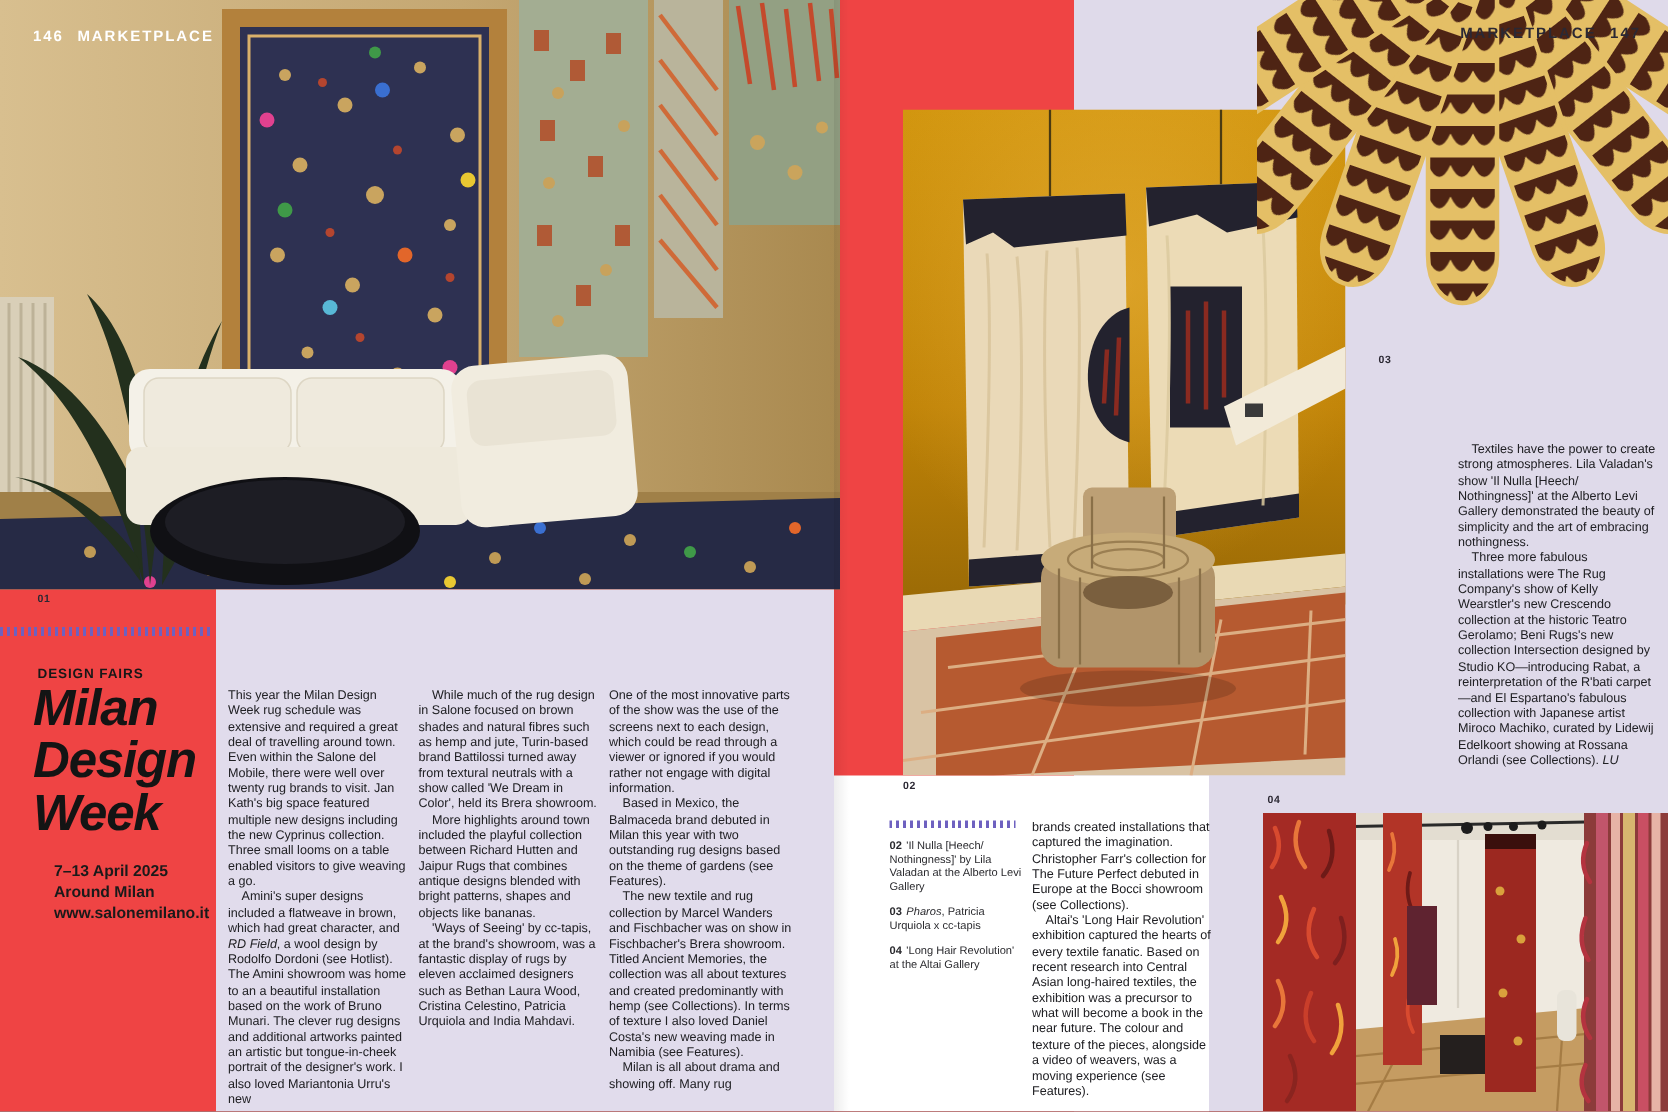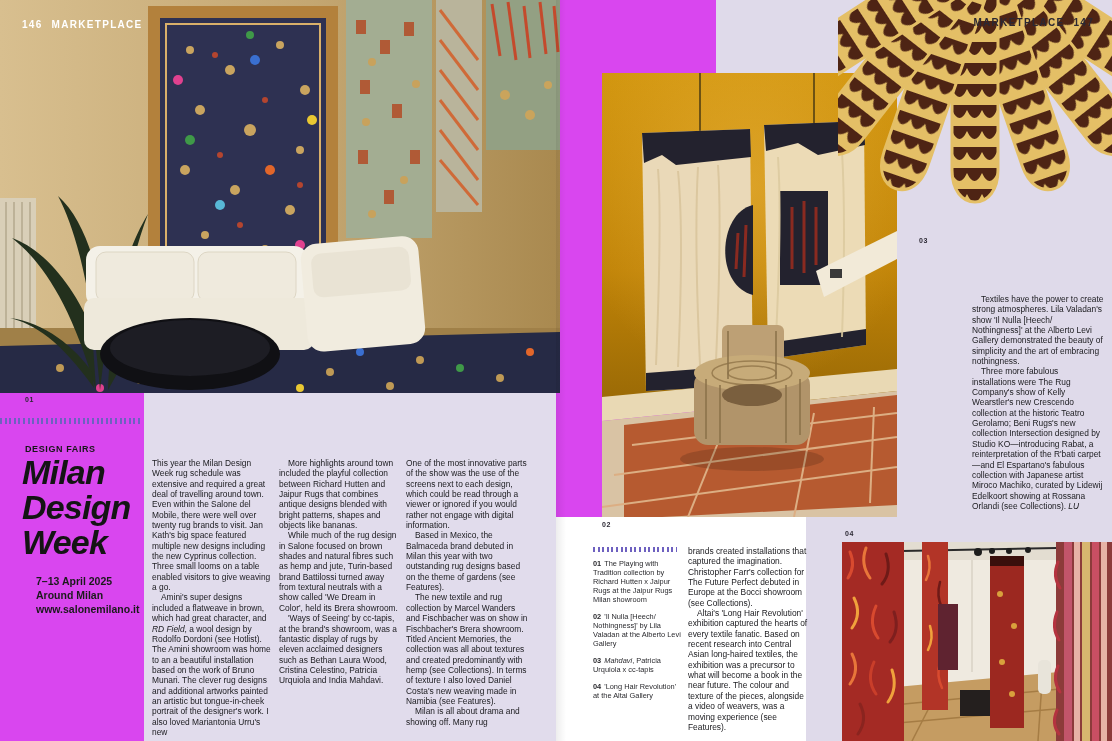--- a/index.html
+++ b/index.html
@@ -1,18 +1,18 @@
 <!DOCTYPE html>
 <html><head>
 <meta charset="utf-8">
 <style>
   html,body{margin:0;padding:0;background:#888;}
   .spread{
     position:relative; width:1112px; height:741px; overflow:hidden;
-    background:#d946ef;
+    background:#ef4444;
     font-family:"Liberation Sans","DejaVu Sans",sans-serif;
     color:#1d1c21;
   }
   .abs{position:absolute;}
   
   .panel-lavender-left{left:144px; top:393px; width:412px; height:348px; background:#e1dcec;}
   .panel-lavender-right{left:716px; top:0; width:396px; height:741px; background:#dfdaea;}
   .panel-white-br{left:556px; top:517px; width:250px; height:224px; background:#ffffff;}
   .gutter{left:556px; top:0; width:10px; height:741px;
     background:linear-gradient(to right, rgba(0,0,0,.07), rgba(0,0,0,0));}
@@ -218,22 +218,22 @@
     <div>7–13 April 2025</div>
     <div>Around Milan</div>
     <div>www.salonemilano.it</div>
   </div>
 
   <div class="abs col col-1">
       <p>This year the Milan Design Week rug schedule was extensive and required a great deal of travelling around town. Even within the Salone del Mobile, there were well over twenty rug brands to visit. Jan Kath's big space featured multiple new designs including the new Cyprinus collection. Three small looms on a table enabled visitors to give weaving a go.</p>
       <p class="ind">Amini's super designs included a flatweave in brown, which had great character, and <em>RD Field</em>, a wool design by Rodolfo Dordoni (see Hotlist). The Amini showroom was home to an a beautiful installation based on the work of Bruno Munari. The clever rug designs and additional artworks painted an artistic but tongue-in-cheek portrait of the designer's work. I also loved Mariantonia Urru's new</p>
     </div>
   <div class="abs col col-2">
+      <p class="ind">While much of the rug design in Salone focused on brown shades and natural fibres such as hemp and jute, Turin-based brand Battilossi turned away from textural neutrals with a show called 'We Dream in Color', held its Brera showroom.</p>
       <p class="ind">More highlights around town included the playful collection between Richard Hutten and Jaipur Rugs that combines antique designs blended with bright patterns, shapes and objects like bananas.</p>
-      <p class="ind">While much of the rug design in Salone focused on brown shades and natural fibres such as hemp and jute, Turin-based brand Battilossi turned away from textural neutrals with a show called 'We Dream in Color', held its Brera showroom.</p>
       <p class="ind">'Ways of Seeing' by cc-tapis, at the brand's showroom, was a fantastic display of rugs by eleven acclaimed designers such as Bethan Laura Wood, Cristina Celestino, Patricia Urquiola and India Mahdavi.</p>
     </div>
   <div class="abs col col-3">
       <p>One of the most innovative parts of the show was the use of the screens next to each design, which could be read through a viewer or ignored if you would rather not engage with digital information.</p>
       <p class="ind">Based in Mexico, the Balmaceda brand debuted in Milan this year with two outstanding rug designs based on the theme of gardens (see Features).</p>
       <p class="ind">The new textile and rug collection by Marcel Wanders and Fischbacher was on show in Fischbacher's Brera showroom. Titled Ancient Memories, the collection was all about textures and created predominantly with hemp (see Collections). In terms of texture I also loved Daniel Costa's new weaving made in Namibia (see Features).</p>
       <p class="ind">Milan is all about drama and showing off. Many rug</p>
     </div>
 
   <div class="abs panel-lavender-right"></div>
@@ -412,23 +412,22 @@
       </g>
     </g>
   </svg>
 
   <div class="abs num-label label-02">02</div>
   <div class="abs num-label label-03">03</div>
   <div class="abs num-label label-04">04</div>
 
   <div class="abs dotted-rule rule-right"></div>
   <div class="abs captions">
-      <div class="cap-item"><span class="cap-num">01</span>The Playing with Tradition collection by Richard Hutten x Jaipur Rugs at the Jaipur Rugs Milan showroom</div>
       <div class="cap-item"><span class="cap-num">02</span>'Il Nulla [Heech/ Nothingness]' by Lila Valadan at the Alberto Levi Gallery</div>
-      <div class="cap-item"><span class="cap-num">03</span><em>Mahdavi</em>, Patricia Urquiola x cc-tapis</div>
+      <div class="cap-item"><span class="cap-num">03</span><em>Pharos</em>, Patricia Urquiola x cc-tapis</div>
       <div class="cap-item"><span class="cap-num">04</span>'Long Hair Revolution' at the Altai Gallery</div>
     </div>
 
   <div class="abs col col-mid">
       <p>brands created installations that captured the imagination. Christopher Farr's collection for The Future Perfect debuted in Europe at the Bocci showroom (see Collections).</p>
       <p class="ind">Altai's 'Long Hair Revolution' exhibition captured the hearts of every textile fanatic. Based on recent research into Central Asian long-haired textiles, the exhibition was a precursor to what will become a book in the near future. The colour and texture of the pieces, alongside a video of weavers, was a moving experience (see Features).</p>
     </div>
   <div class="abs col col-far">
       <p class="ind">Textiles have the power to create strong atmospheres. Lila Valadan's show 'Il Nulla [Heech/ Nothingness]' at the Alberto Levi Gallery demonstrated the beauty of simplicity and the art of embracing nothingness.</p>
       <p class="ind">Three more fabulous installations were The Rug Company's show of Kelly Wearstler's new Crescendo collection at the historic Teatro Gerolamo; Beni Rugs's new collection Intersection designed by Studio KO—introducing Rabat, a reinterpretation of the R'bati carpet—and El Espartano's fabulous collection with Japanese artist Miroco Machiko, curated by Lidewij Edelkoort showing at Rossana Orlandi (see Collections). <em>LU</em></p>

